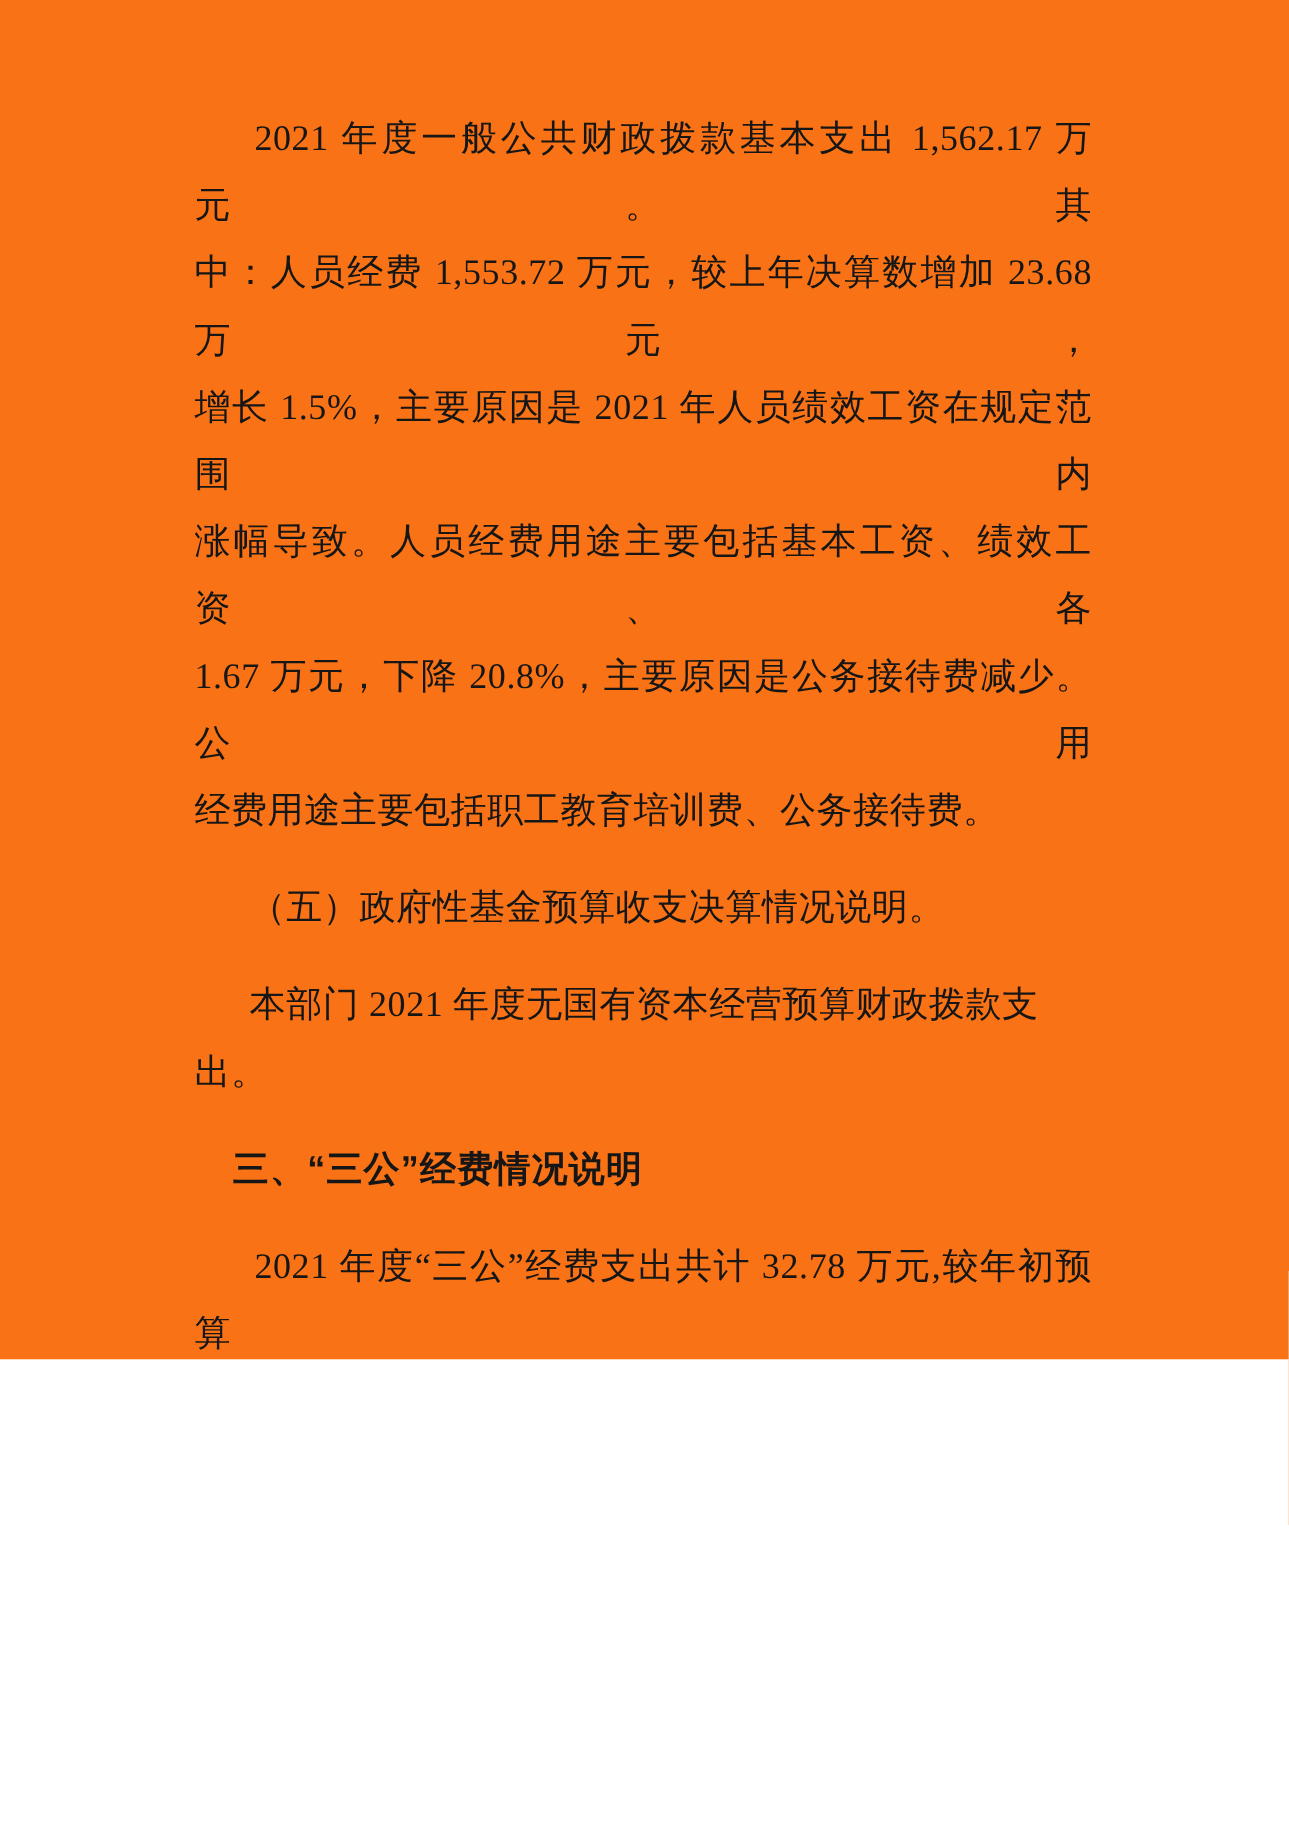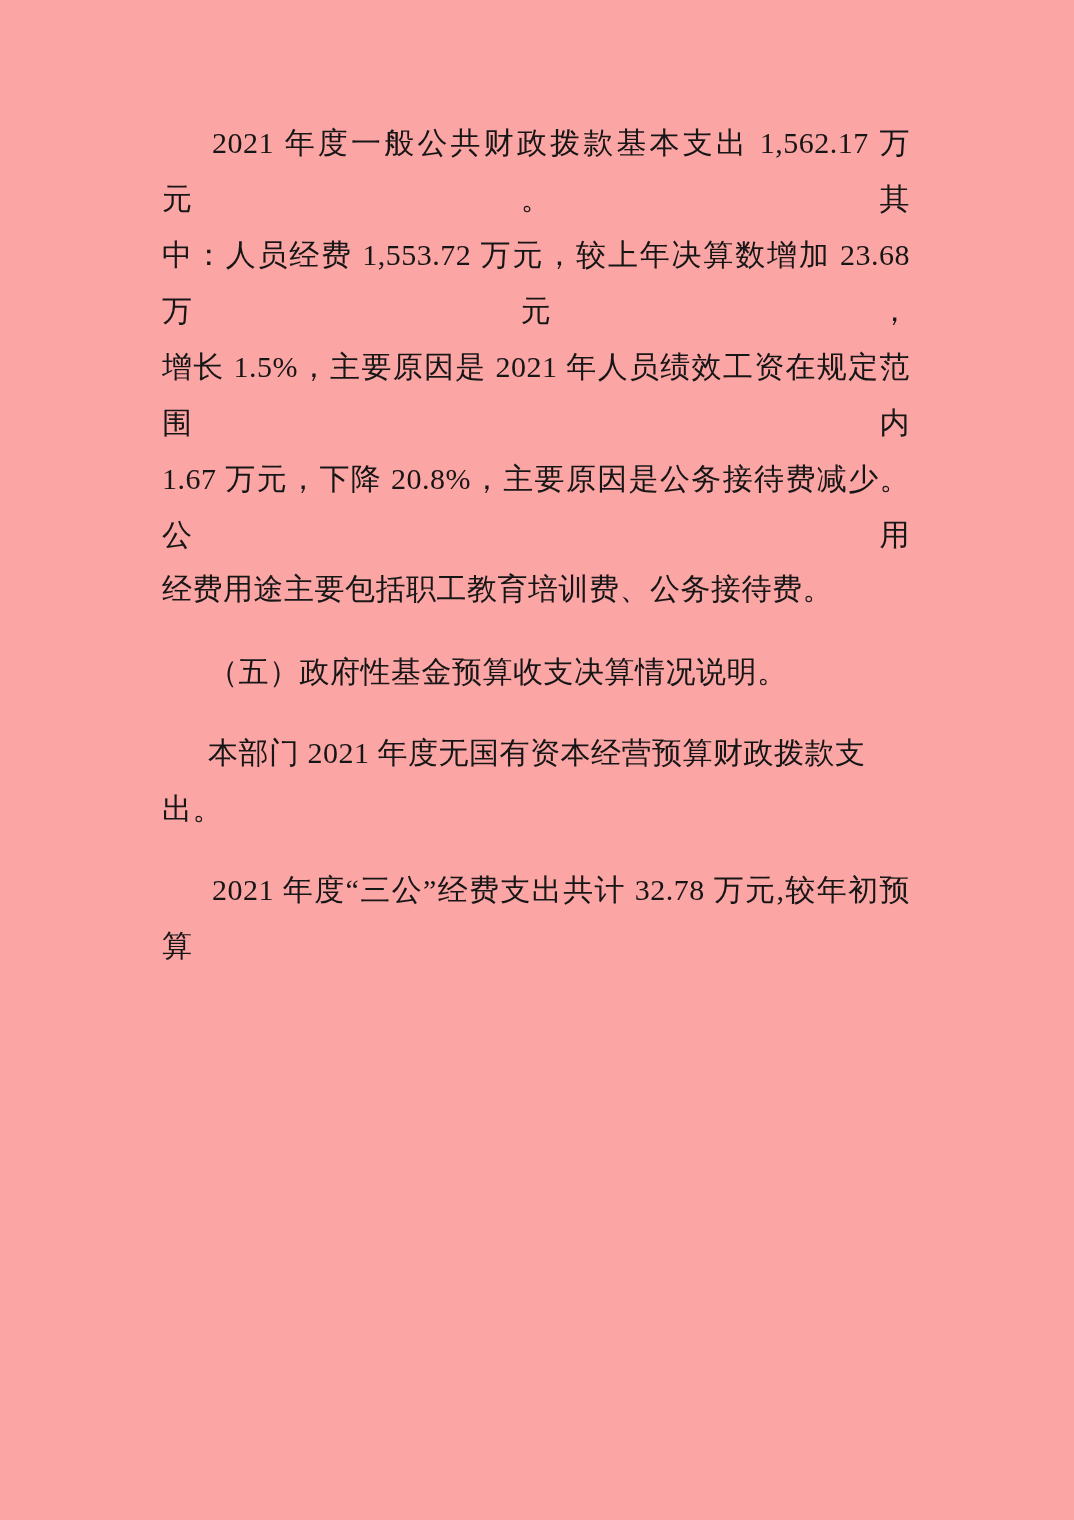--- a/index.html
+++ b/index.html
@@ -4,45 +4,44 @@
 <style>
   html, body {
     margin: 0;
     padding: 0;
     background: #ffffff;
   }
   .page {
     position: relative;
     box-sizing: border-box;
     width: 1074px;
-    height: 1520px;
+    height: 1133px;
     margin: 0 auto;
-    background: #fca5a5;
-    padding: 115px 164px 0 162px;
+    background: #f97316;
+    padding: 88px 164px 0 162px;
     font-family: "Liberation Serif", "DejaVu Serif", serif;
     font-size: 30px;
     color: #161616;
     overflow: hidden;
   }
   .para {
     margin: 0 0 25px 0;
   }
   .line {
     line-height: 56px;
     text-align: justify;
     text-align-last: justify;
     letter-spacing: 0.5px;
   }
   .line.first {
     text-indent: 50px;
   }
   .line.last {
     text-align: left;
     text-align-last: left;
-    font-family: Liberation Mono, monospace;
   }
   .single {
     line-height: 56px;
     margin: 0 0 25px 0;
     text-indent: 46px;
     letter-spacing: 0.5px;
     text-align: left;
     font-family: Liberation Serif, serif;
   }
   .heading-bold {
@@ -54,30 +53,32 @@
 </style>
 </head>
 <body>
 
 <div class="page">
 
   <div class="para">
     <div class="line first">2021 年度一般公共财政拨款基本支出 1,562.17 万元。其</div>
     <div class="line">中：人员经费 1,553.72 万元，较上年决算数增加 23.68 万元，</div>
     <div class="line">增长 1.5%，主要原因是 2021 年人员绩效工资在规定范围内</div>
+    <div class="line">涨幅导致。人员经费用途主要包括基本工资、绩效工资、各</div>
     <div class="line">1.67 万元，下降 20.8%，主要原因是公务接待费减少。公用</div>
     <div class="line last">经费用途主要包括职工教育培训费、公务接待费。</div>
   </div>
 
   <div class="single">（五）政府性基金预算收支决算情况说明。</div>
 
 
 
   <div class="single">本部门 2021 年度无国有资本经营预算财政拨款支出。</div>
 
+  <div class="single heading-bold">三、“三公”经费情况说明</div>
 
 
   <div class="para">
     <div class="line first">2021 年度“三公”经费支出共计 32.78 万元,较年初预算</div>
 
   </div>
 
 </div>
 
 </body></html>

